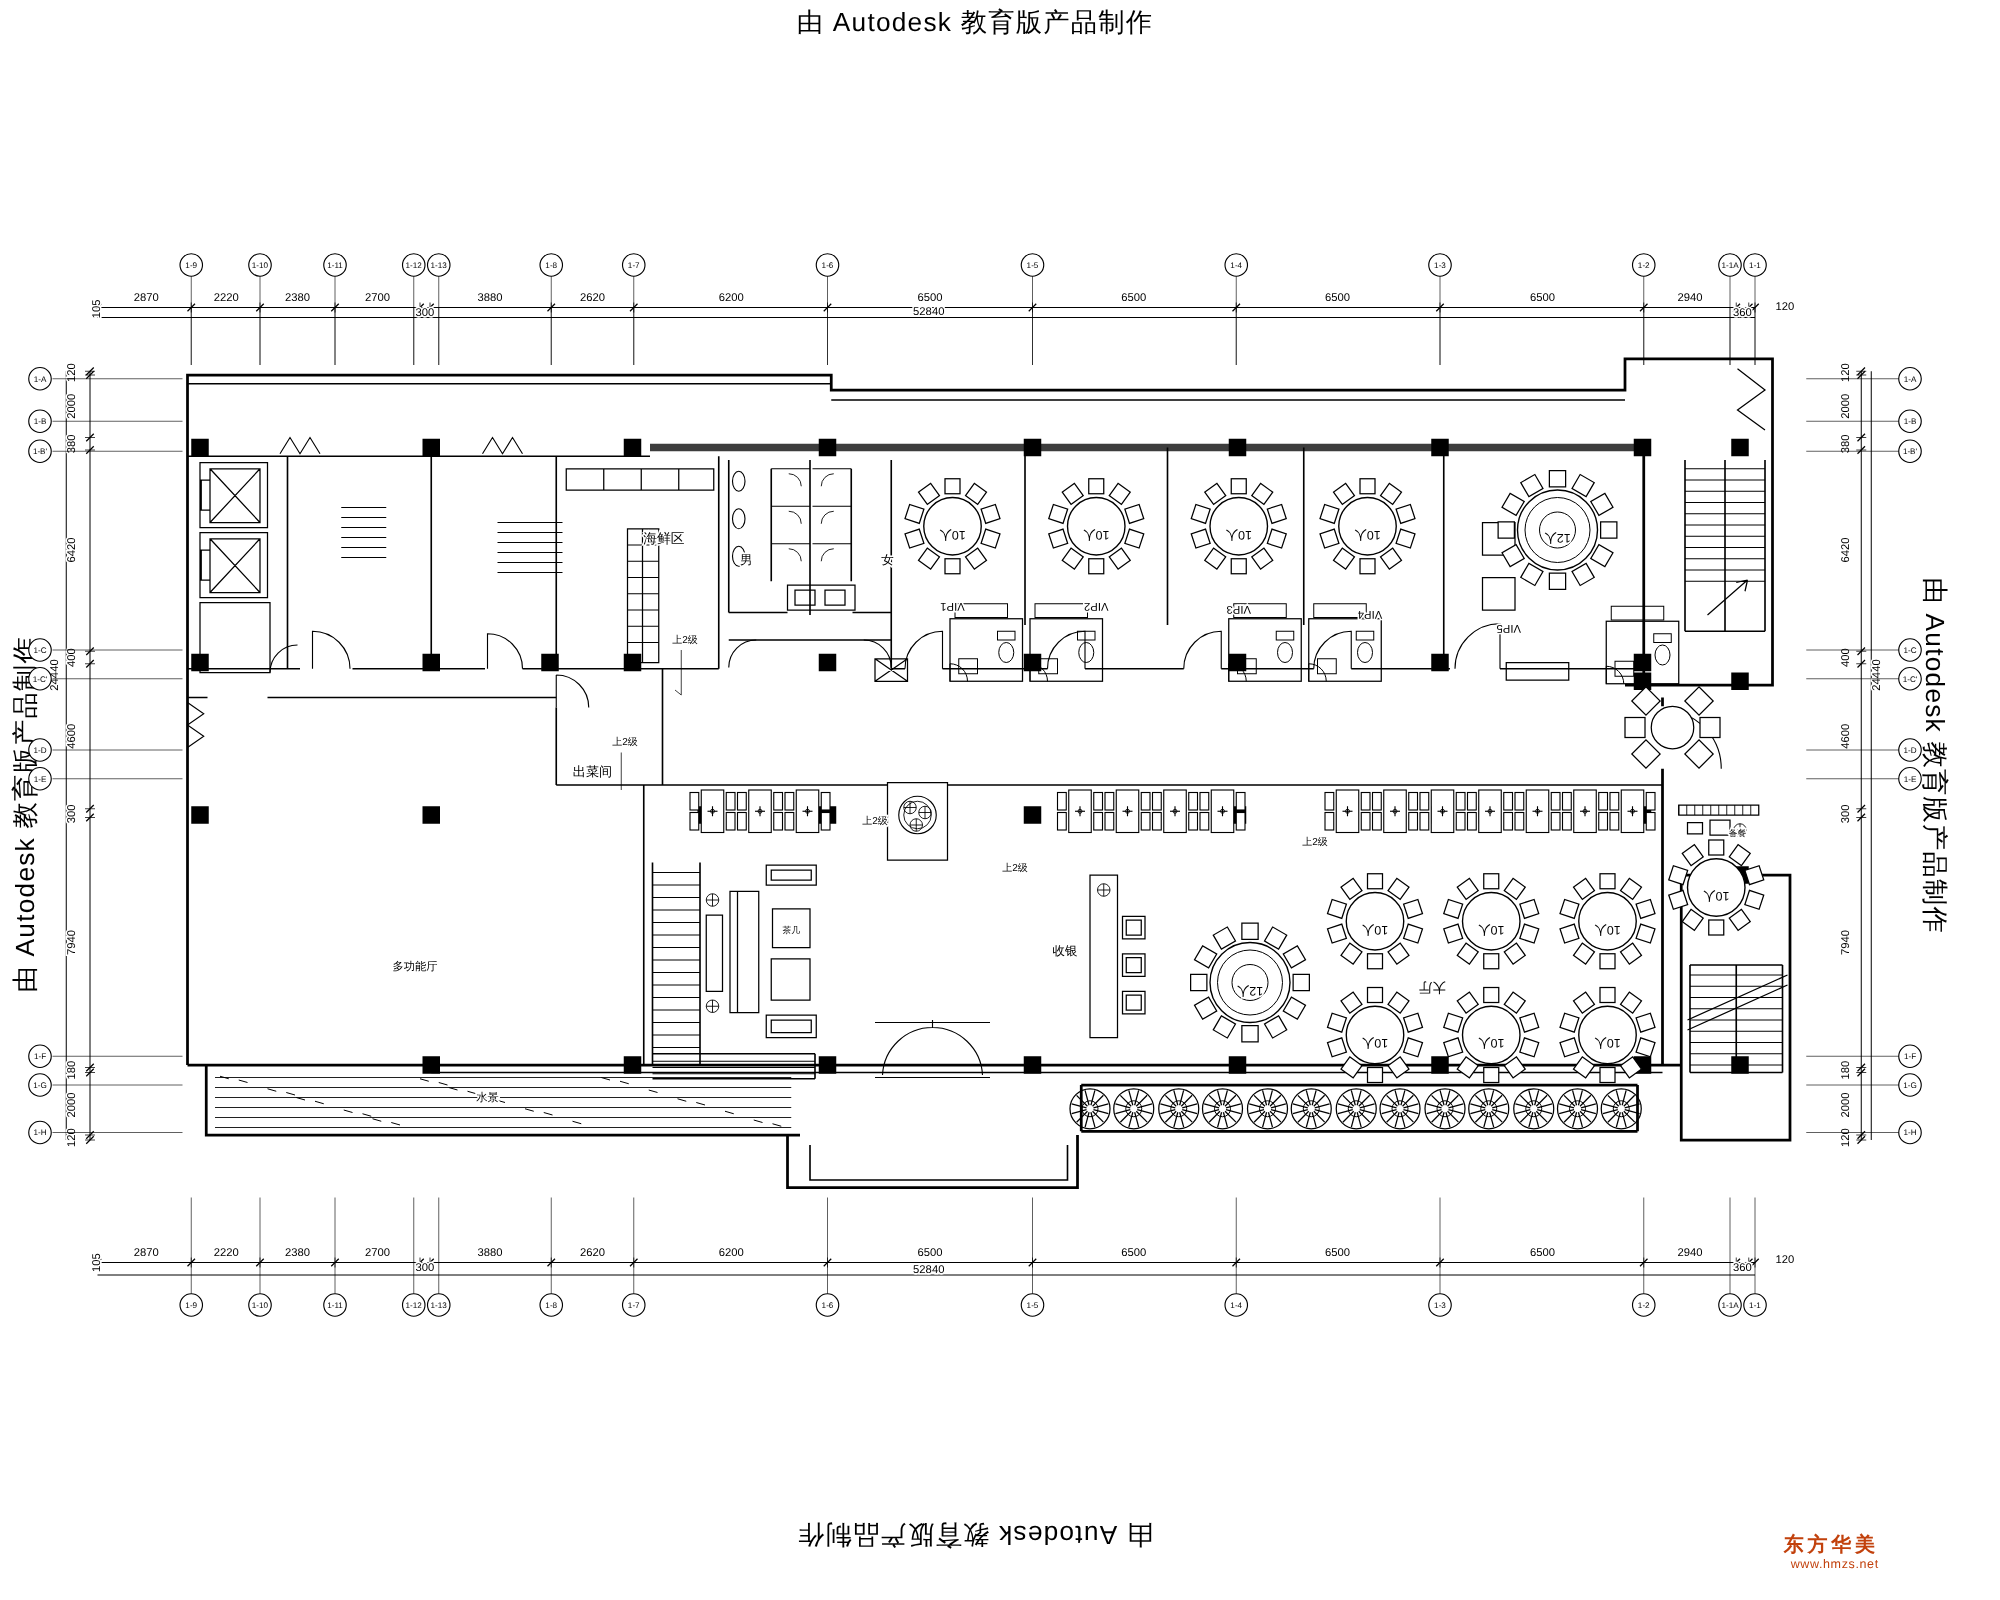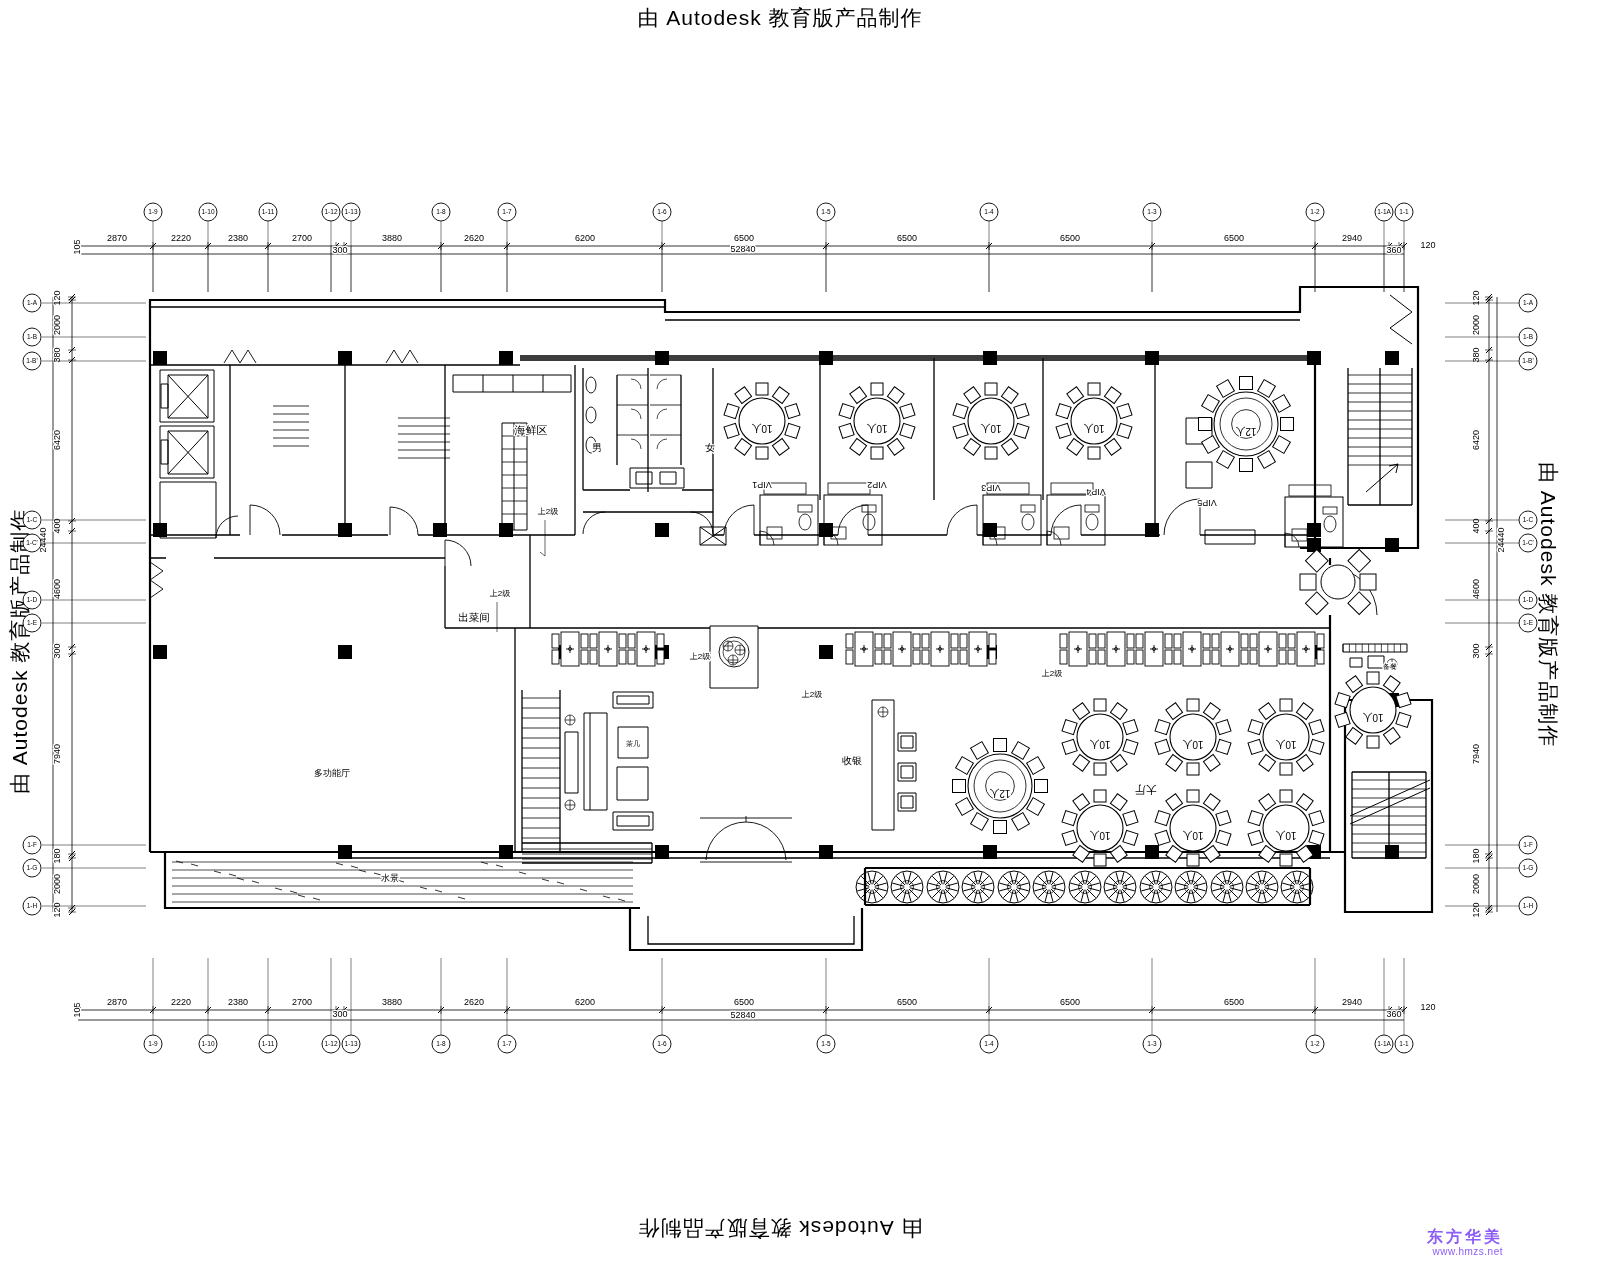--- a/index.html
+++ b/index.html
@@ -20,21 +20,21 @@
 </head>
 <body>
 
 <div class="canvas">
 
   <div class="wm wm-top">由 Autodesk 教育版产品制作</div>
   <div class="wm wm-left">由 Autodesk 教育版产品制作</div>
   <div class="wm wm-right">由 Autodesk 教育版产品制作</div>
   <div class="wm wm-bottom">由 Autodesk 教育版产品制作</div>
 
-  <div class="logo" style="color: #8b5cf6;">
+  <div class="logo" style="color: #c2410c;">
     <div class="logo-name">东方华美</div>
     <div class="logo-url">www.hmzs.net</div>
   </div>
 
   <svg id="plan" width="1600" height="1280" viewBox="0 0 1600 1280">
 
     <rect id="heavy-bar" x="520" y="355" width="790" height="6" fill="#3d3d3d"></rect>
 
     <path fill="none" stroke="#000" stroke-width="2.2" d="
       M150,852 L150,300 L665,300 L665,312 L1300,312 L1300,287 L1418,287 L1418,548 L1300,548

